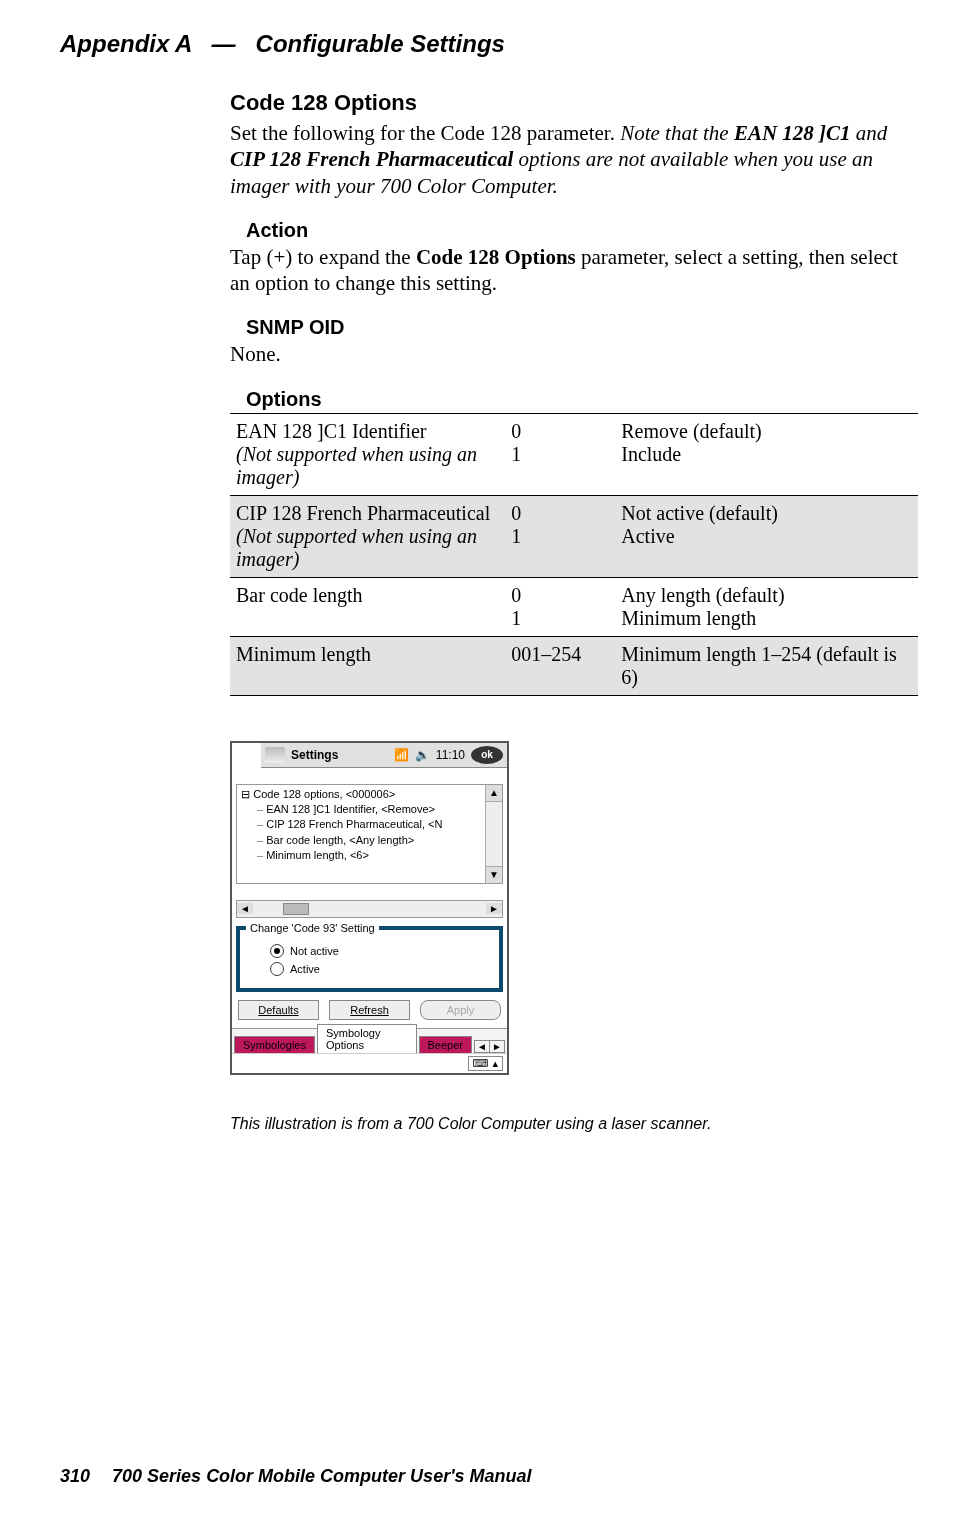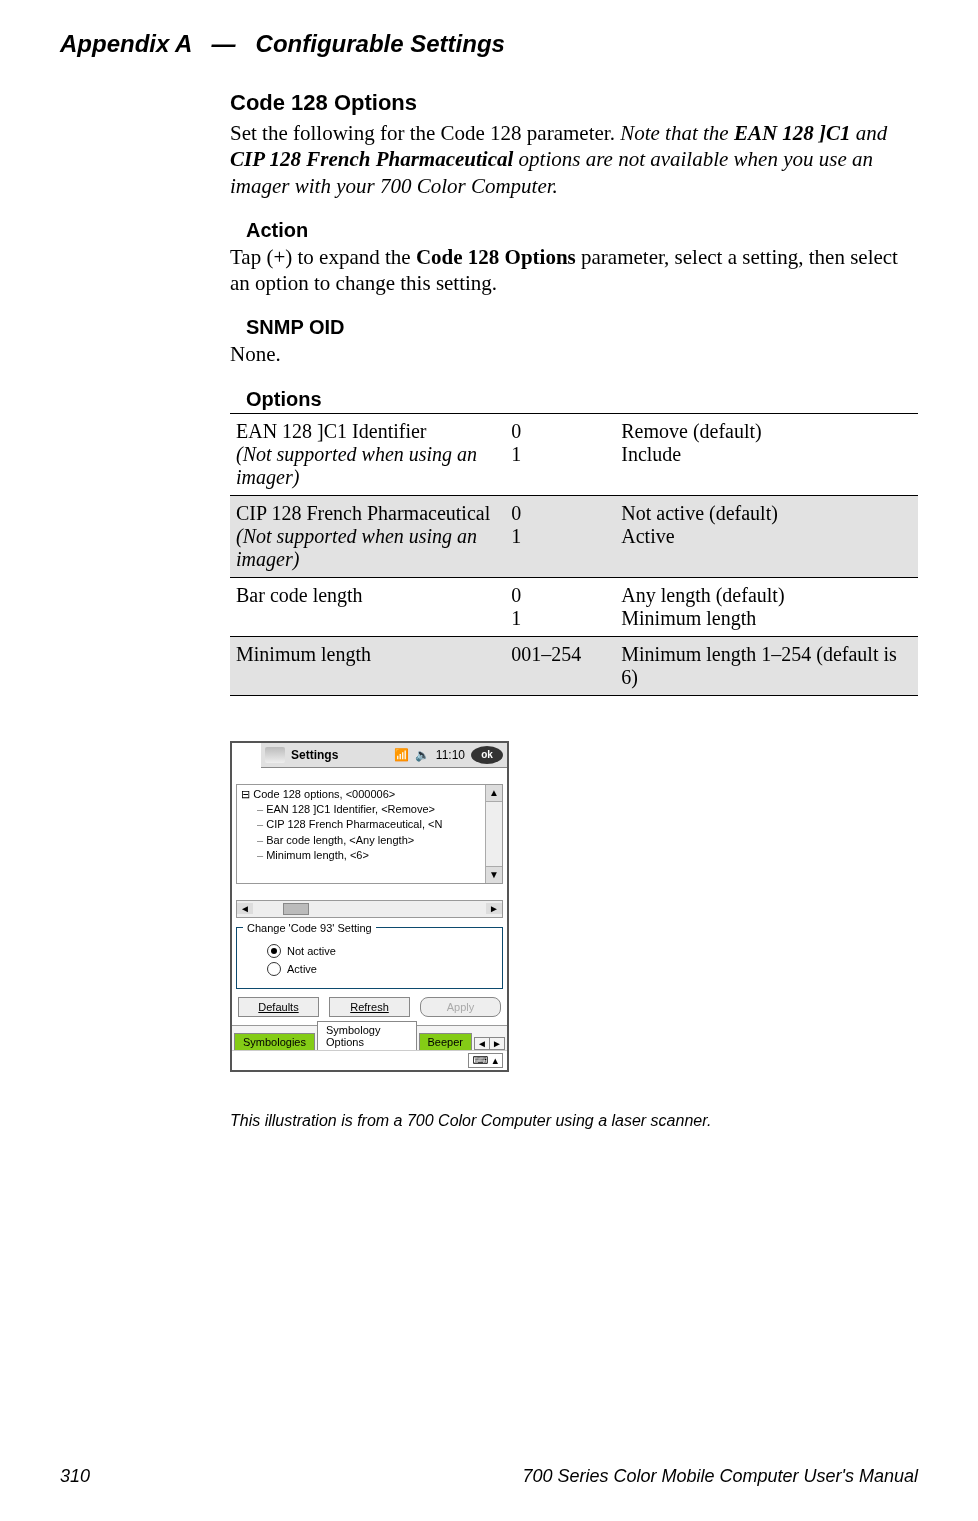--- a/index.html
+++ b/index.html
@@ -140,21 +140,21 @@
     display:flex; align-items:center; background:#eee;
   }
   .device .hscroll .left, .device .hscroll .right {
     width:16px; text-align:center; font-size:10px; background:#ddd;
   }
   .device .hscroll .thumb {
     width: 24px; height: 10px; background:#bbb; margin-left: 30px; border:1px solid #888;
   }
   .device fieldset {
     margin: 4px 4px; padding: 6px 6px 8px 6px;
-    border: 1px solid #0c4a6e;
+    border: 4px solid #0c4a6e;
     font-size: 11px;
   }
   .device fieldset legend { font-size:11px; padding: 0 4px; }
   .device .radio { display:flex; align-items:center; gap:6px; margin: 4px 0 4px 24px;}
   .device .radio .dot {
     width:12px; height:12px; border-radius:50%; border:1px solid #333;
     display:inline-flex; align-items:center; justify-content:center;
   }
   .device .radio .dot.filled::after {
     content:""; width:6px; height:6px; border-radius:50%; background:#000;
@@ -171,21 +171,21 @@
     border-top: 1px solid #999;
     display:flex; align-items:flex-end;
     padding: 0 2px; height: 24px;
     font-size: 11px;
     background:#f4f4f4;
     gap: 0;
   }
   .device .tab {
     border:1px solid #888; border-bottom:none;
     padding: 2px 8px; margin-right: 2px;
-    background:#84cc16;
+    background:#be185d;
   }
   .device .tab.active { background:#fff; }
   .device .tabs .arrows {
     margin-left:auto; display:flex; border:1px solid #888;
   }
   .device .tabs .arrows span {
     width:14px; text-align:center; font-size:10px; border-left:1px solid #888;
   }
   .device .tabs .arrows span:first-child { border-left:none; }
   .device .sip {
@@ -201,26 +201,26 @@
     font-size: 16px;
     margin-top: 40px;
   }
 
   .footer {
     position: absolute;
     bottom: 34px;
     left: 60px;
     right: 60px;
     display:flex;
-    justify-content: space-between;
-    font-family: "Helvetica Neue", Arial, sans-serif;
-    font-weight: 400;
+    font-family: "Helvetica Neue", Arial, sans-serif;
+    font-weight: 700;
     font-style: italic;
     font-size: 18px;
     align-items: flex-end;
+    gap: 22px;
   }
 </style>
 </head>
 <body>
 
 <div class="page">
 
   <div class="running-header">
     <span>Appendix  A</span>
     &nbsp;&nbsp;<span>—</span>&nbsp;&nbsp;

